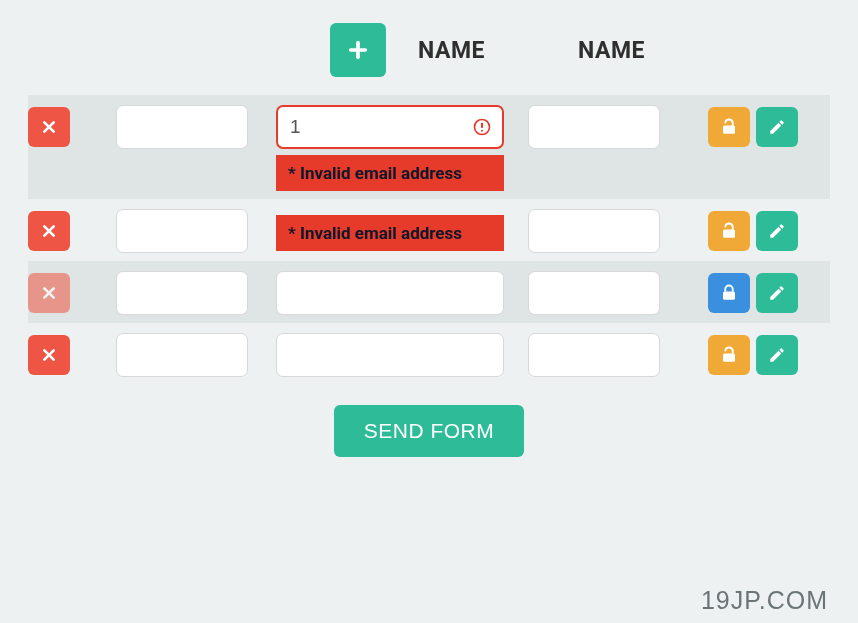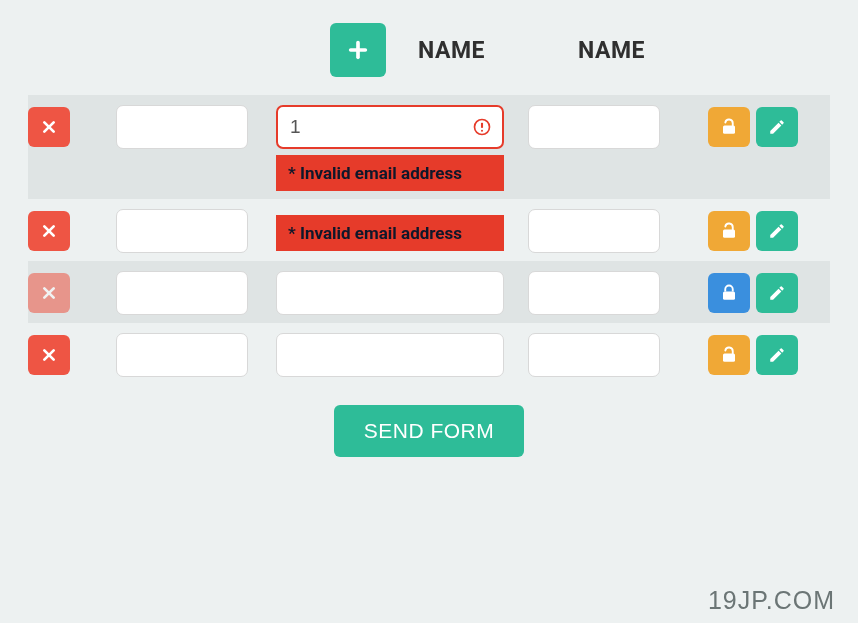--- a/index.html
+++ b/index.html
@@ -117,21 +117,21 @@
       font-weight: 400;
       padding: 14px 30px;
       border: none;
       border-radius: 6px;
       letter-spacing: 0.5px;
       cursor: pointer;
     }
     .watermark {
       position: absolute;
       bottom: 8px;
-      right: 23px;
+      right: 30px;
       font-size: 25px;
       color: #6b7575;
       letter-spacing: 1px;
       font-family: Arial, sans-serif;
     }
     svg { display: block; }
   </style>
 </head>
 <body>
 

